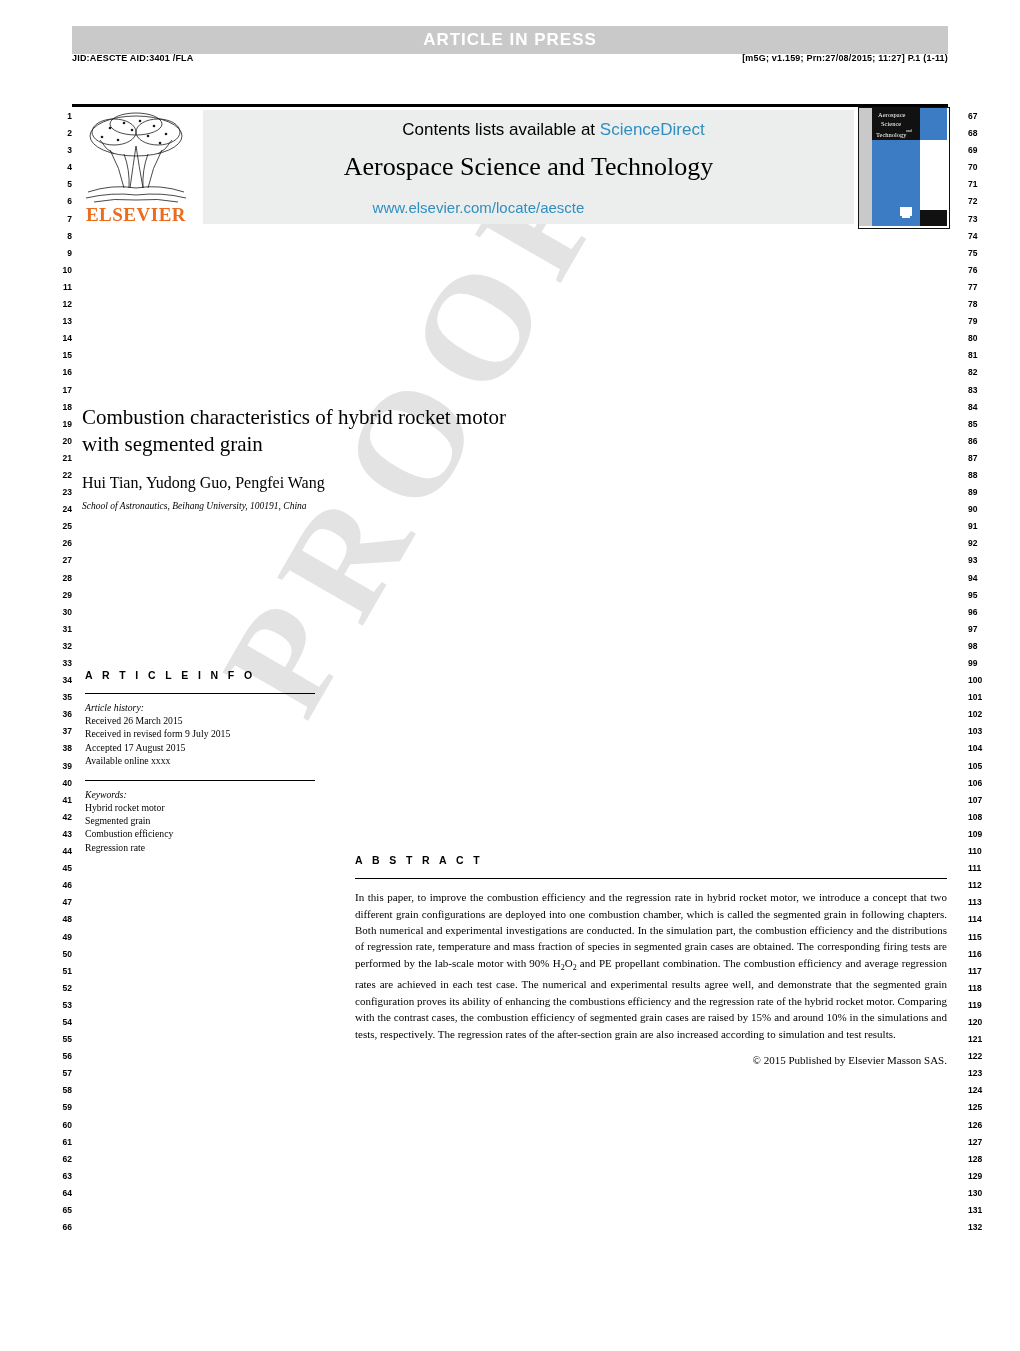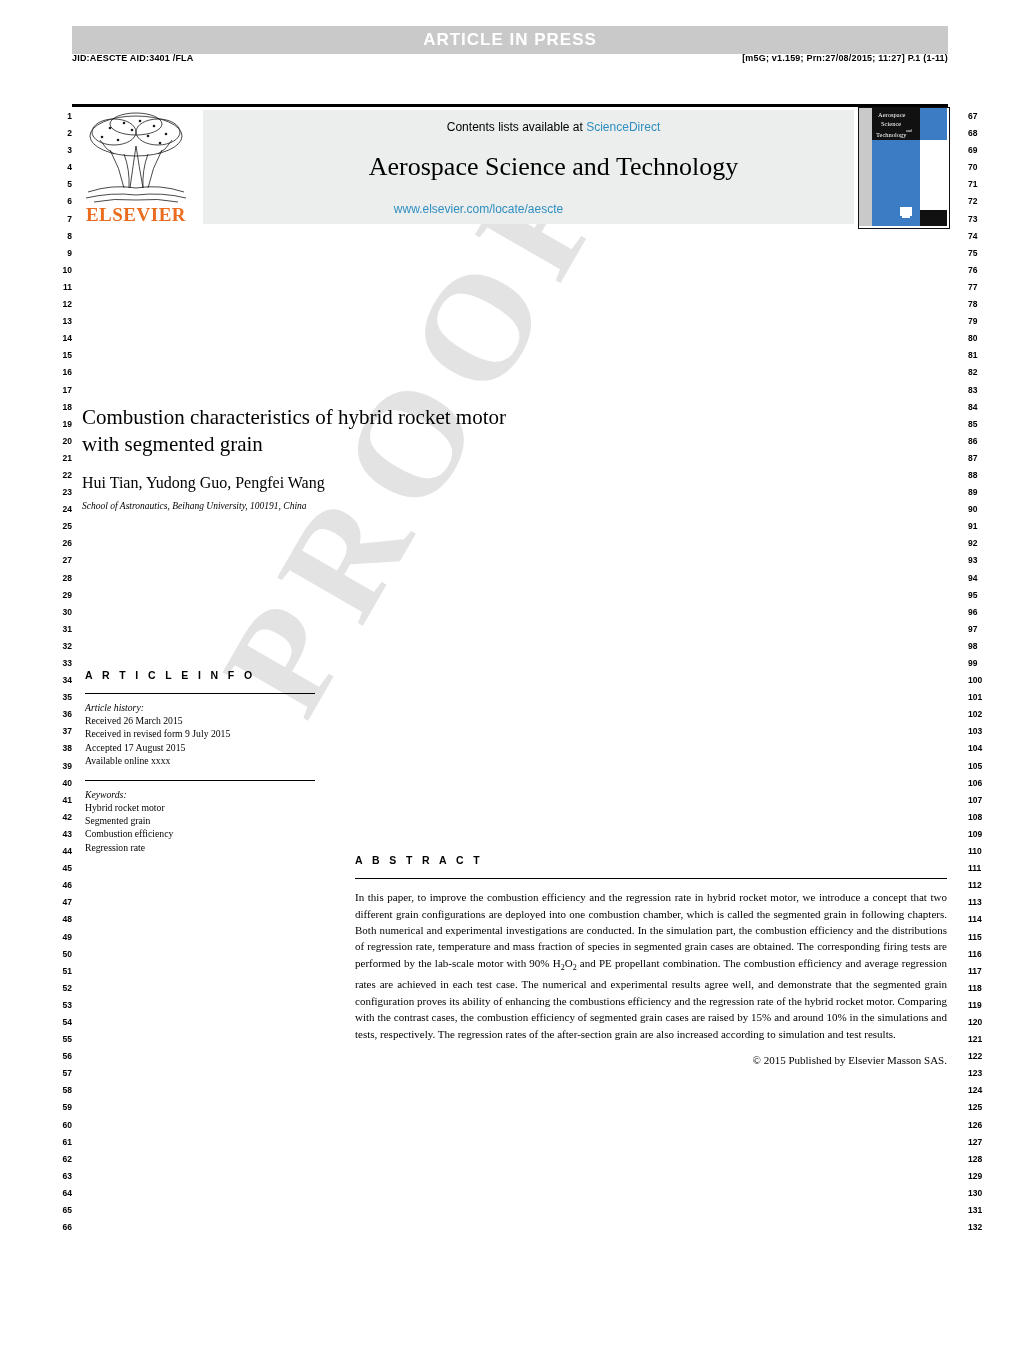--- a/index.html
+++ b/index.html
@@ -127,43 +127,42 @@
     height: 114px;
     background: #eceded;
   }
   .contents-line {
     position: absolute;
     left: 0;
     top: 10px;
     width: 701px;
     text-align: center;
     font-family: "Liberation Sans", sans-serif;
-    font-size: 12px;
+    font-size: 17px;
     color: #000;
   }
   .contents-line .sd { color: #2f8fc0; }
   .journal-title-big {
     position: absolute;
     left: 0;
     top: 42px;
     width: 651px;
     text-align: center;
     font-family: "Liberation Serif", serif;
     font-size: 26px;
     color: #000;
-    margin-left: 25px;
   }
   .journal-url {
     position: absolute;
     left: 0;
     bottom: 8px;
     width: 551px;
     text-align: center;
     font-family: "Liberation Sans", sans-serif;
-    font-size: 12px;
+    font-size: 15px;
     color: #2f8fc0;
   }
   .cover-thumb {
     position: absolute;
     left: 786px;
     top: 3px;
     width: 90px;
     height: 120px;
     border: 1px solid #111;
     background: #fff;

